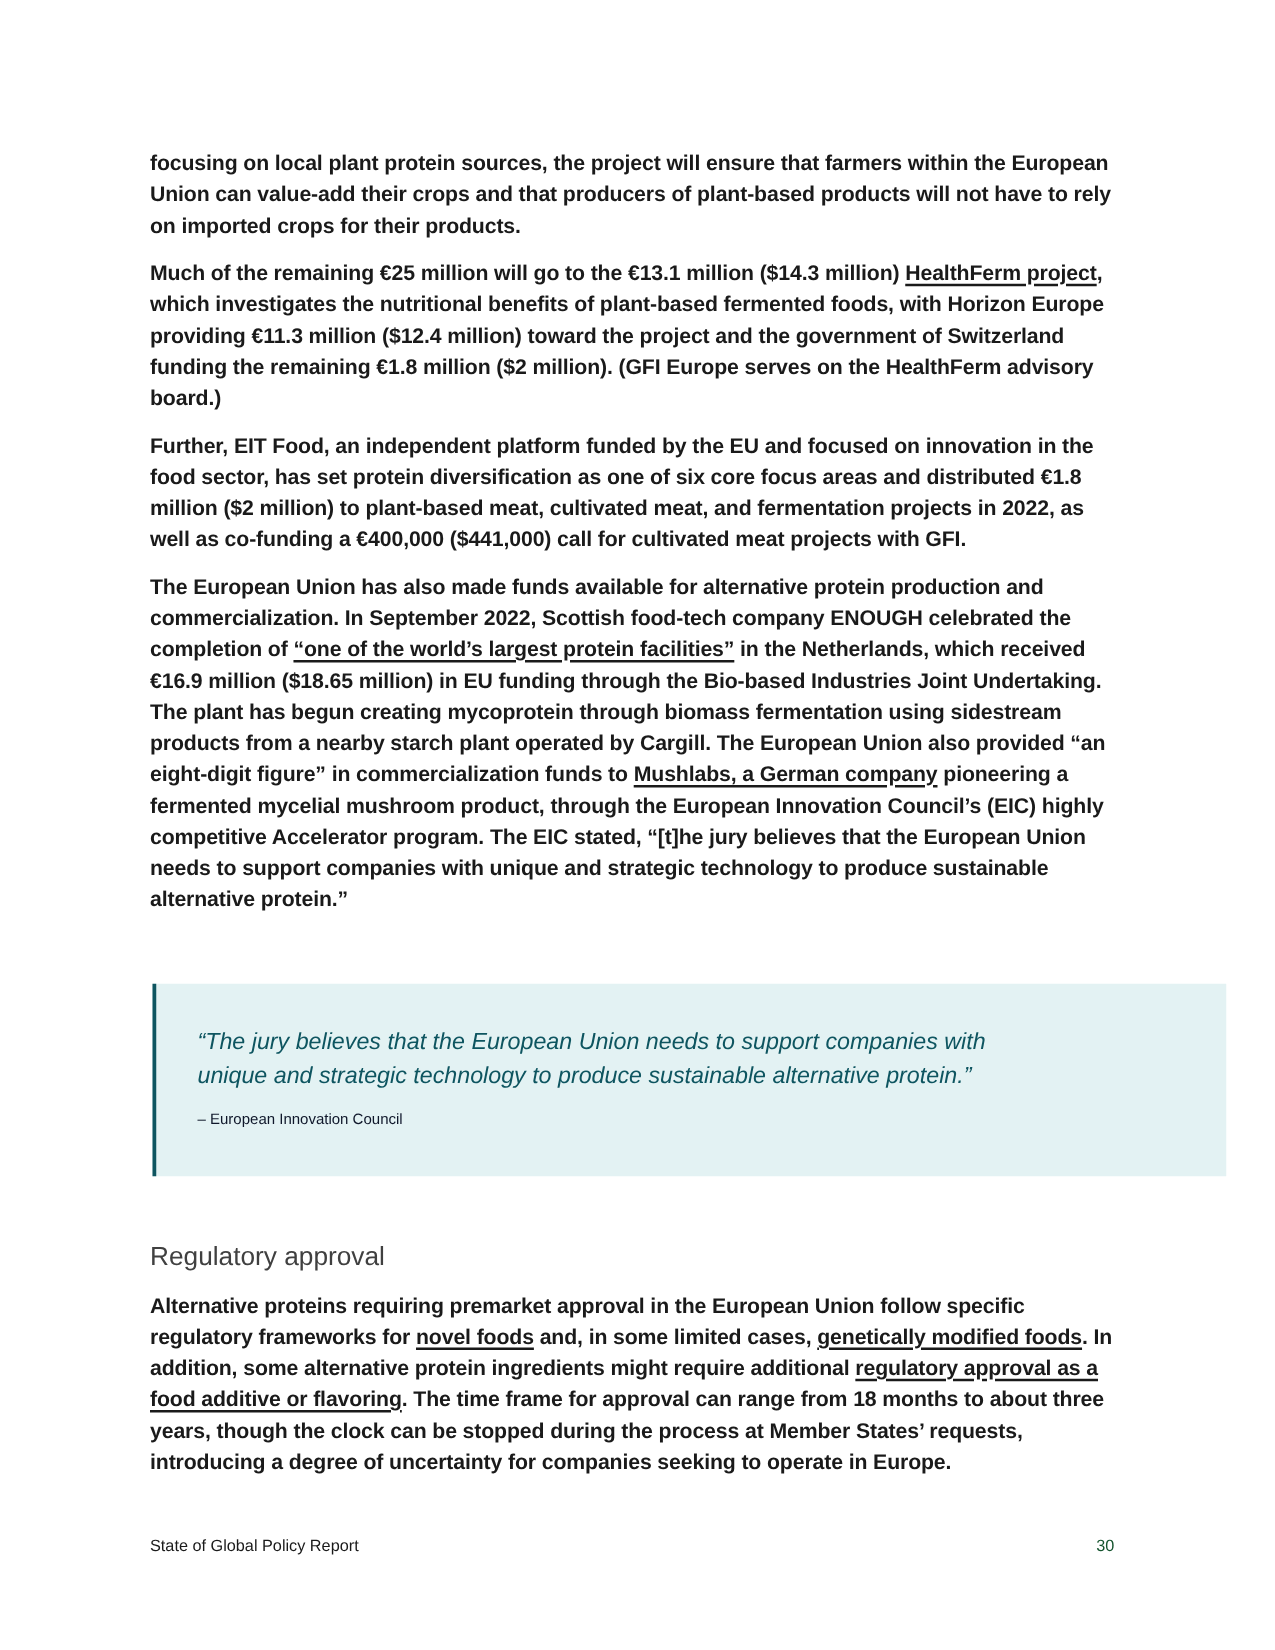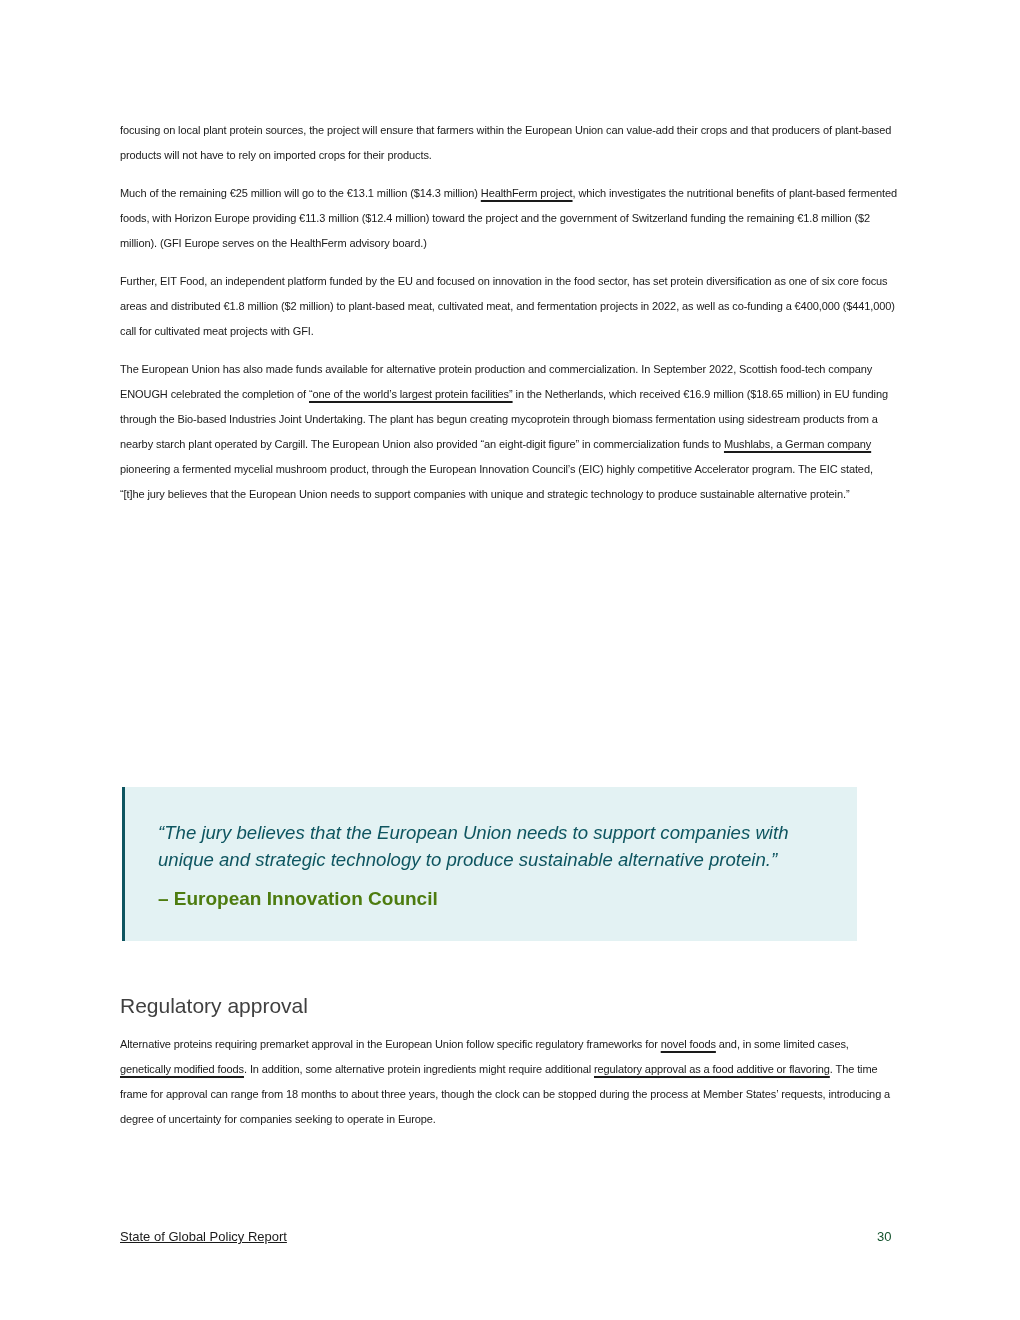--- a/index.html
+++ b/index.html
@@ -11,79 +11,78 @@
       color: #1a1a1a;
     }
     .page {
       position: absolute;
       left: 120px;
       top: 118px;
       width: 780px;
     }
     p.body {
       margin: 0 0 13px 0;
-      font-size: 11px;
+      font-size: 17px;
       line-height: 25px;
       letter-spacing: -0.1px;
+      font-weight: bold;
     }
     a.link {
       color: #1a1a1a;
       text-decoration: underline;
       text-underline-offset: 3px;
       text-decoration-thickness: 1.5px;
       margin-top: 20px;
     }
     .quote-box {
       position: absolute;
       left: 122px;
       top: 787px;
-      width: 735px;
+      width: 859px;
       height: 154px;
       background: #e3f2f3;
       border-left: 3px solid #0e5560;
       box-sizing: border-box;
     }
     .quote-text {
       position: absolute;
       left: 33px;
       top: 32px;
       width: 680px;
       font-style: italic;
       font-size: 18.6px;
       line-height: 27px;
       color: #0e5560;
     }
     .quote-attr {
       position: absolute;
       left: 33px;
       top: 101px;
-      font-size: 19px;
-      color: #4d7c0f;
-      font-weight: bold;
+      font-size: 12px;
+      color: #0f172a;
     }
     .section {
       position: absolute;
       left: 120px;
       top: 992px;
       width: 780px;
     }
     h2.heading {
       margin: 0 0 12px 0;
       font-size: 21px;
       font-weight: normal;
       color: #404040;
       line-height: 28px;
     }
     .footer-left {
       position: absolute;
       left: 120px;
       top: 1229px;
       font-size: 13px;
       color: #1a1a1a;
-      text-decoration: underline;
     }
     .footer-right {
       position: absolute;
       left: 877px;
       top: 1229px;
       font-size: 13px;
       color: #14532d;
     }
   </style>
 </head>

